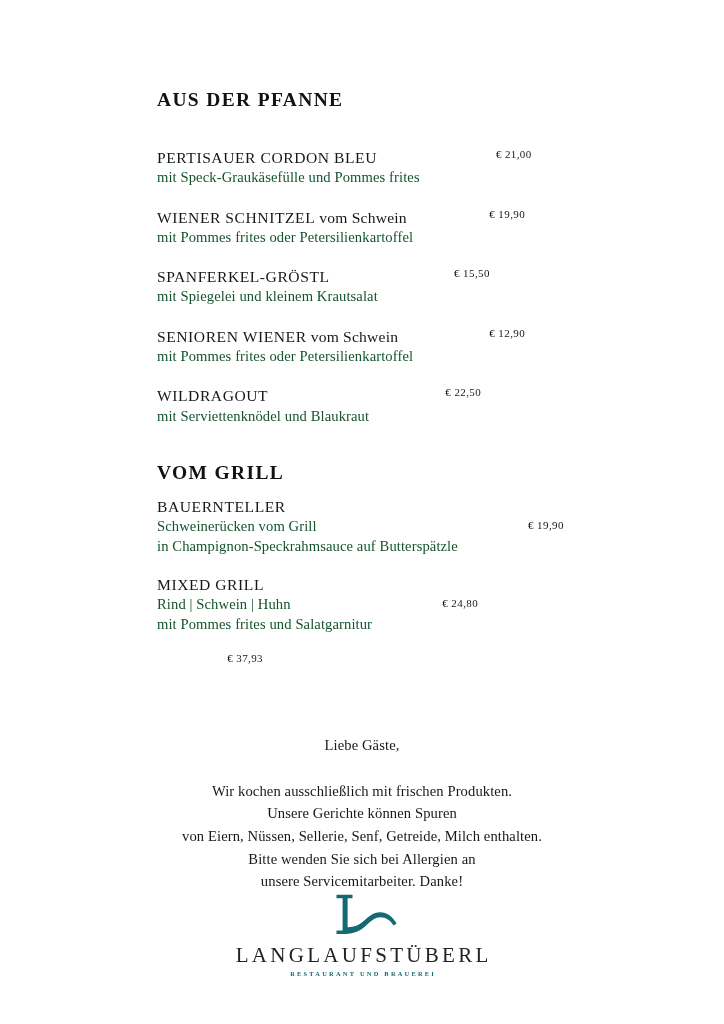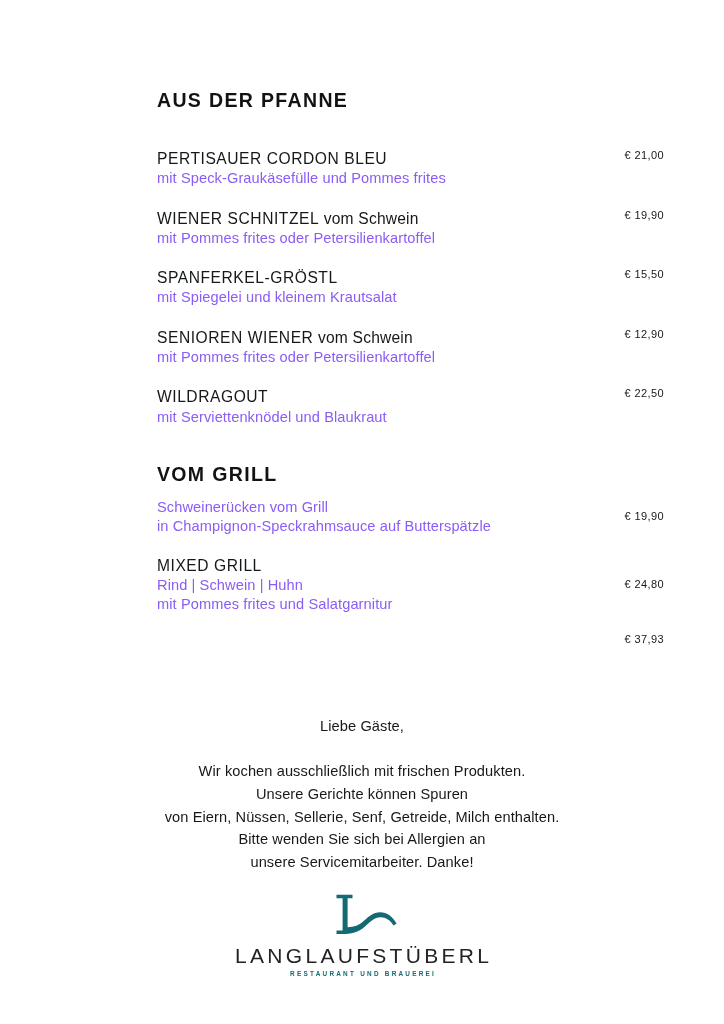--- a/index.html
+++ b/index.html
@@ -15,20 +15,21 @@
     color: #1a1a1a;
     overflow: hidden;
   }
   .page {
     position: absolute;
     left: 0; top: 0;
     width: 724px;
     height: 1024px;
     box-sizing: border-box;
     padding: 0 60px;
+    font-family: Liberation Serif, serif;
   }
 
   
   .section-heading {
     font-size: 19.5px;
     font-weight: 700;
     letter-spacing: 1.35px;
     color: #121212;
     margin: 0;
     padding: 0 0 0 97px;
@@ -38,21 +39,20 @@
 
   
   .menu-list {
     list-style: none;
     margin: 0;
     padding: 0 0 0 97px;
   }
   .menu-item {
     display: flex;
     align-items: flex-start;
-    justify-content: space-between;
   }
   .item-text {
     flex: 0 1 auto;
     min-width: 0;
   }
   .item-name {
     font-size: 15.6px;
     font-weight: 400;
     letter-spacing: 0.55px;
     color: #15181a;
@@ -60,21 +60,21 @@
     white-space: nowrap;
   }
   .item-name .suffix {
     text-transform: none;
     letter-spacing: 0.2px;
   }
   .item-desc {
     font-size: 14.6px;
     font-weight: 400;
     letter-spacing: 0.1px;
-    color: #8b5cf6;
+    color: #14532d;
     line-height: 1.33;
     white-space: nowrap;
   }
   .item-price {
     flex: 0 0 auto;
     font-size: 11px;
     letter-spacing: 0.4px;
     color: #15181a;
     white-space: nowrap;
     text-align: right;
@@ -184,20 +184,21 @@
     </li>
 
   </ul>
 
   <h2 class="section-heading" id="grill-heading">VOM GRILL</h2>
 
   <ul class="menu-list" id="grill-list">
 
     <li class="menu-item three-line">
       <div class="item-text">
+        <div class="item-name"><span>BAUERNTELLER</span><span class="suffix"></span></div>
         <div class="item-desc">Schweinerücken vom Grill</div>
         <div class="item-desc">in Champignon-Speckrahmsauce auf Butterspätzle</div>
       </div>
       <div class="item-price">€ 19,90</div>
     </li>
 
     <li class="menu-item three-line">
       <div class="item-text">
         <div class="item-name"><span>MIXED GRILL</span><span class="suffix"></span></div>
         <div class="item-desc">Rind | Schwein | Huhn</div>

